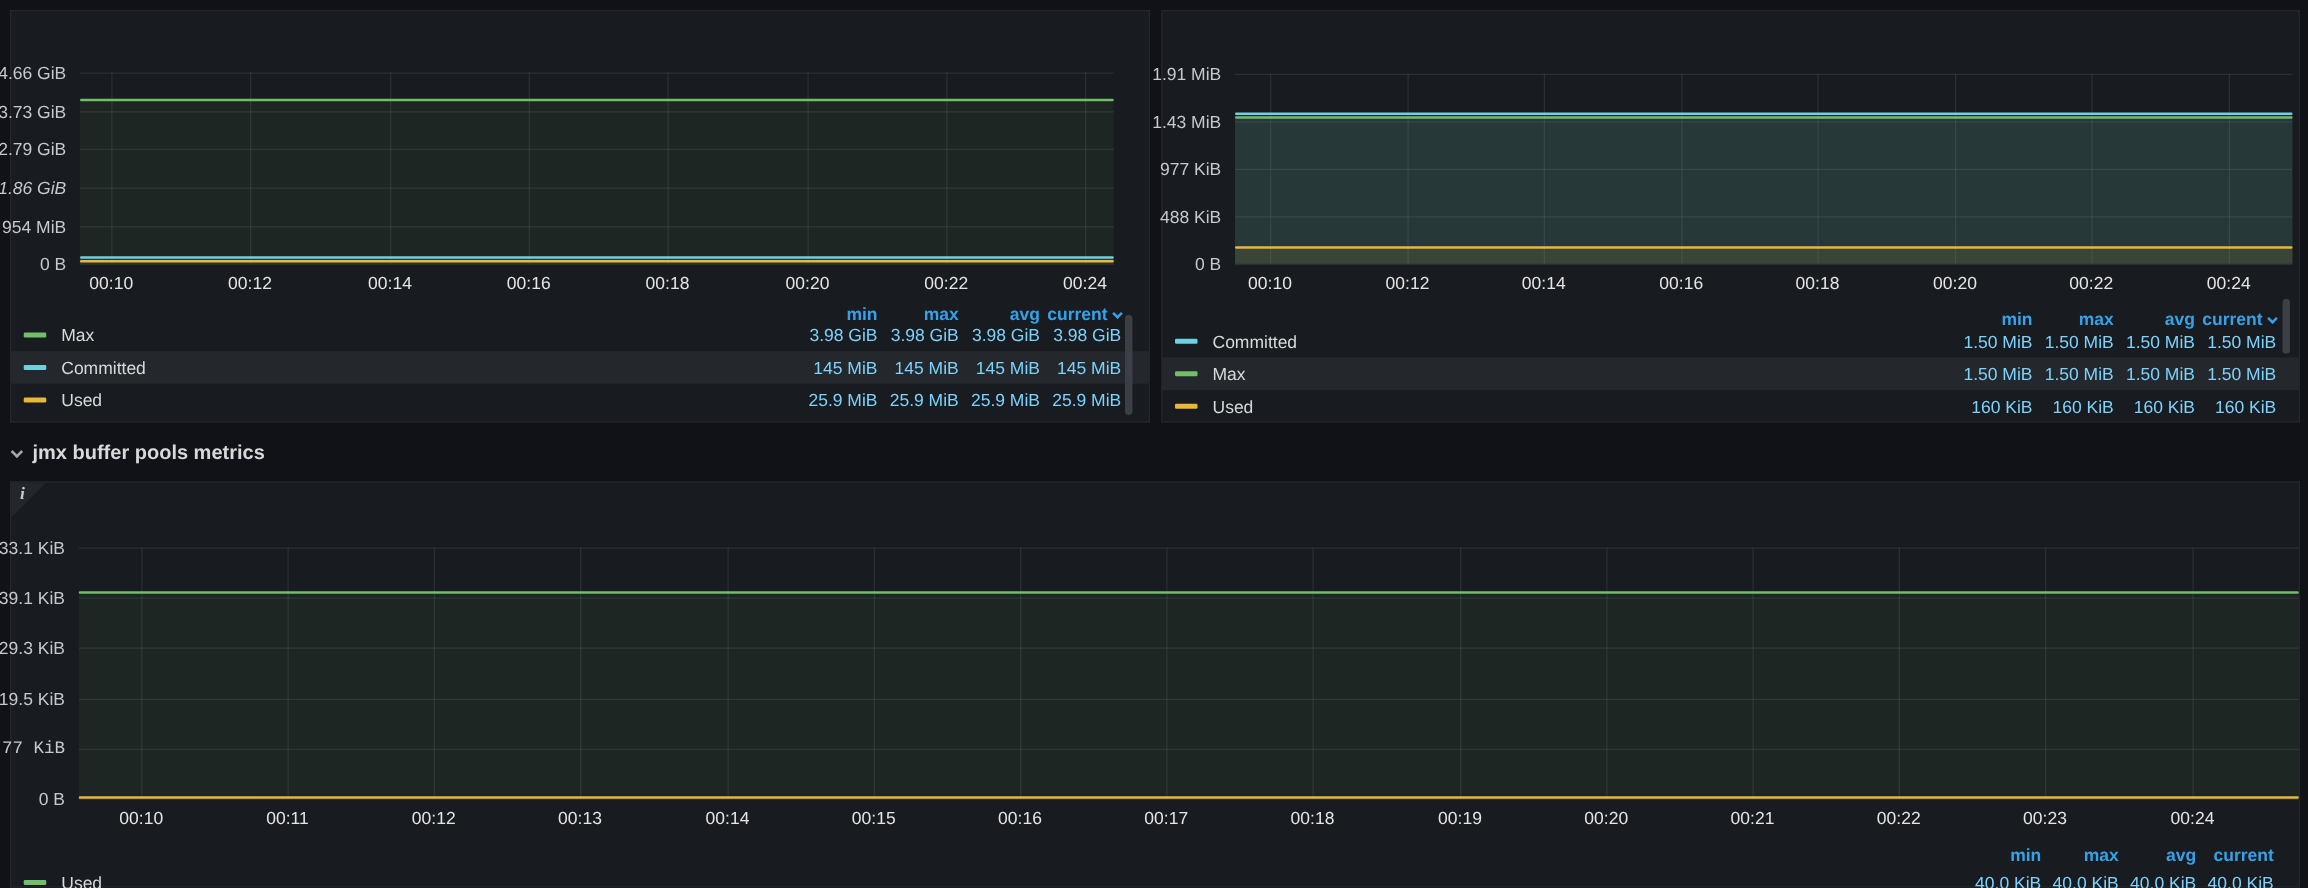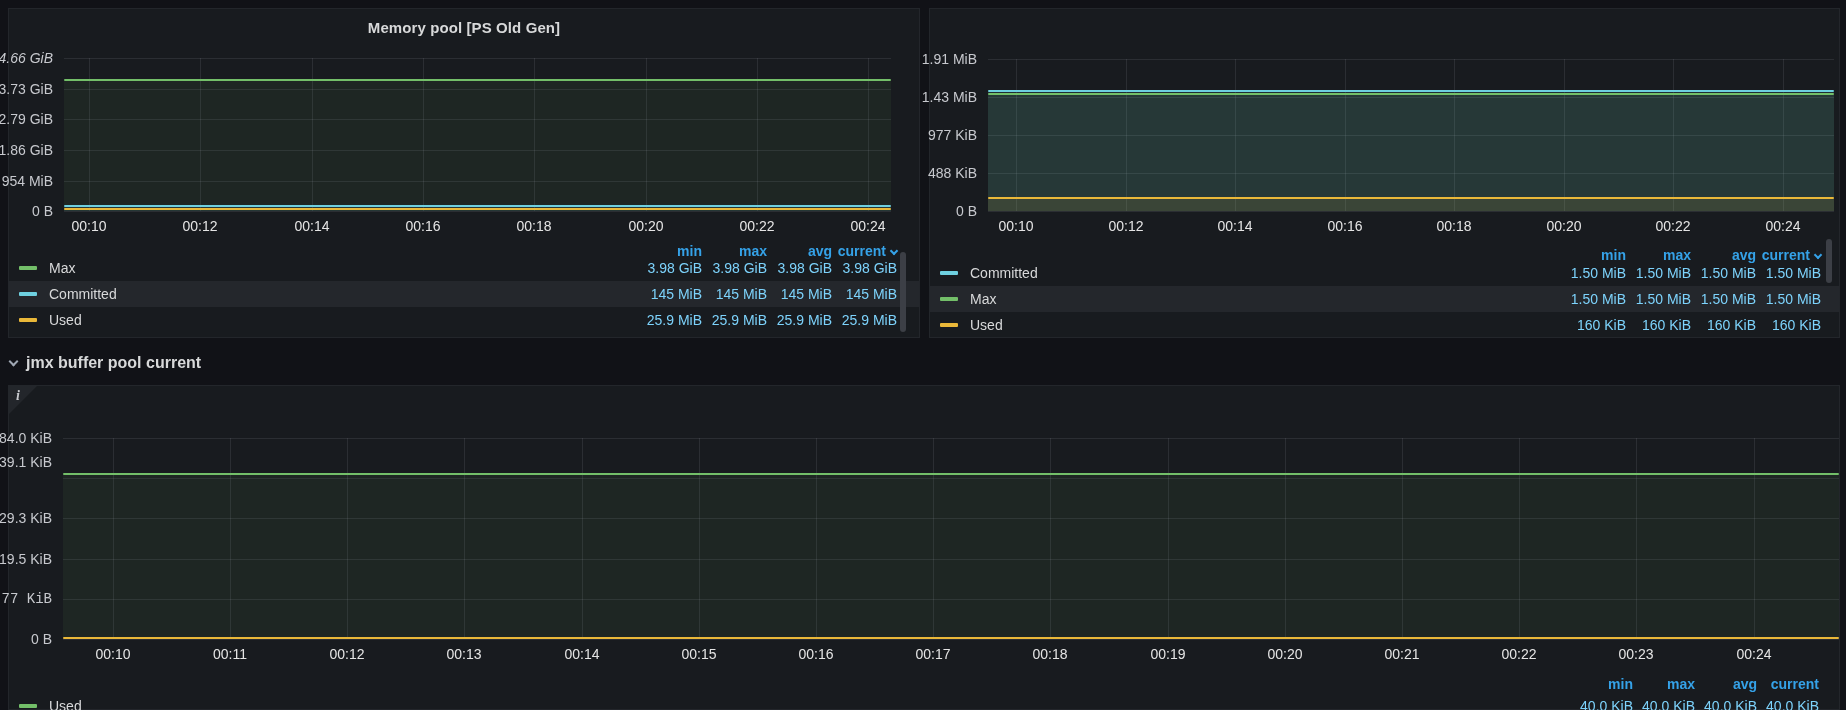--- a/index.html
+++ b/index.html
@@ -34,34 +34,33 @@
                  border-top:28px solid #23262b; border-right:28px solid transparent; }
   .info-i { position:absolute; top:2px; left:7px; color:#c7c9ce; font-size:14px; font-weight:700;
             font-family:"Liberation Serif", serif; font-style:italic; }
   .plot-area { position:absolute; cursor:crosshair; }
 </style>
 </head>
 <body>
 
 <div class="section-header">
   <span class="sec-chev"></span>
-  <span>jmx buffer pool current</span>
+  <span>jmx buffer pools metrics</span>
 </div>
 
 <div class="panel" style="left: 8px; top: 8px; width: 912px; height: 330px;">
-    <div class="panel-title">Memory pool [PS Old Gen]</div>
     <div class="plot-area" style="left: 55px; top: 49px; width: 827px; height: 153px;"></div>
     <div class="hgrid" style="left: 55px; width: 827px; top: 49px;"></div>
-    <div class="ylab" style="right: 866px; top: 49px; font-style: italic;">4.66 GiB</div>
+    <div class="ylab" style="right: 866px; top: 49px;">4.66 GiB</div>
     <div class="hgrid" style="left: 55px; width: 827px; top: 80px;"></div>
     <div class="ylab" style="right: 866px; top: 80px;">3.73 GiB</div>
     <div class="hgrid" style="left: 55px; width: 827px; top: 110px;"></div>
     <div class="ylab" style="right: 866px; top: 110px;">2.79 GiB</div>
     <div class="hgrid" style="left: 55px; width: 827px; top: 141px;"></div>
-    <div class="ylab" style="right: 866px; top: 141px;">1.86 GiB</div>
+    <div class="ylab" style="right: 866px; top: 141px; font-style: italic;">1.86 GiB</div>
     <div class="hgrid" style="left: 55px; width: 827px; top: 172px;"></div>
     <div class="ylab" style="right: 866px; top: 172px;">954 MiB</div>
     <div class="hgrid" style="left: 55px; width: 827px; top: 202px;"></div>
     <div class="ylab" style="right: 866px; top: 202px;">0 B</div>
     <div class="vgrid" style="left: 80px; top: 49px; height: 153px;"></div>
     <div class="xlab" style="left: 80px; top: 209px;">00:10</div>
     <div class="vgrid" style="left: 191px; top: 49px; height: 153px;"></div>
     <div class="xlab" style="left: 191px; top: 209px;">00:12</div>
     <div class="vgrid" style="left: 303px; top: 49px; height: 153px;"></div>
     <div class="xlab" style="left: 303px; top: 209px;">00:14</div>
@@ -190,23 +189,23 @@
         <div class="vcell" style="width: 65px;">160 KiB</div>
         <div class="vcell" style="width: 65px;">160 KiB</div>
         <div class="vcell" style="width: 65px;">160 KiB</div>
       </div>
     </div>
     <div class="scroll-thumb" style="left: 896px; top: 230px; width: 6px; height: 44px;"></div>
   </div>
 <div class="panel" style="left: 8px; top: 385px; width: 1832px; height: 325px;">
     <div class="plot-area" style="left: 54px; top: 52px; width: 1776px; height: 201px;"></div>
     <div class="hgrid" style="left: 54px; width: 1776px; top: 52px;"></div>
-    <div class="ylab" style="right: 1787px; top: 52px;">84.0 KiB</div>
+    <div class="ylab" style="right: 1787px; top: 52px;">33.1 KiB</div>
     <div class="hgrid" style="left: 54px; width: 1776px; top: 92px;"></div>
-    <div class="ylab" style="right: 1787px; top: 76px;">39.1 KiB</div>
+    <div class="ylab" style="right: 1787px; top: 92px;">39.1 KiB</div>
     <div class="hgrid" style="left: 54px; width: 1776px; top: 132px;"></div>
     <div class="ylab" style="right: 1787px; top: 132px;">29.3 KiB</div>
     <div class="hgrid" style="left: 54px; width: 1776px; top: 173px;"></div>
     <div class="ylab" style="right: 1787px; top: 173px;">19.5 KiB</div>
     <div class="hgrid" style="left: 54px; width: 1776px; top: 213px;"></div>
     <div class="ylab" style="right: 1787px; top: 213px; font-family: Liberation Mono, monospace;">9.77 KiB</div>
     <div class="hgrid" style="left: 54px; width: 1776px; top: 253px;"></div>
     <div class="ylab" style="right: 1787px; top: 253px;">0 B</div>
     <div class="vgrid" style="left: 104px; top: 52px; height: 201px;"></div>
     <div class="xlab" style="left: 104px; top: 260px;">00:10</div>

